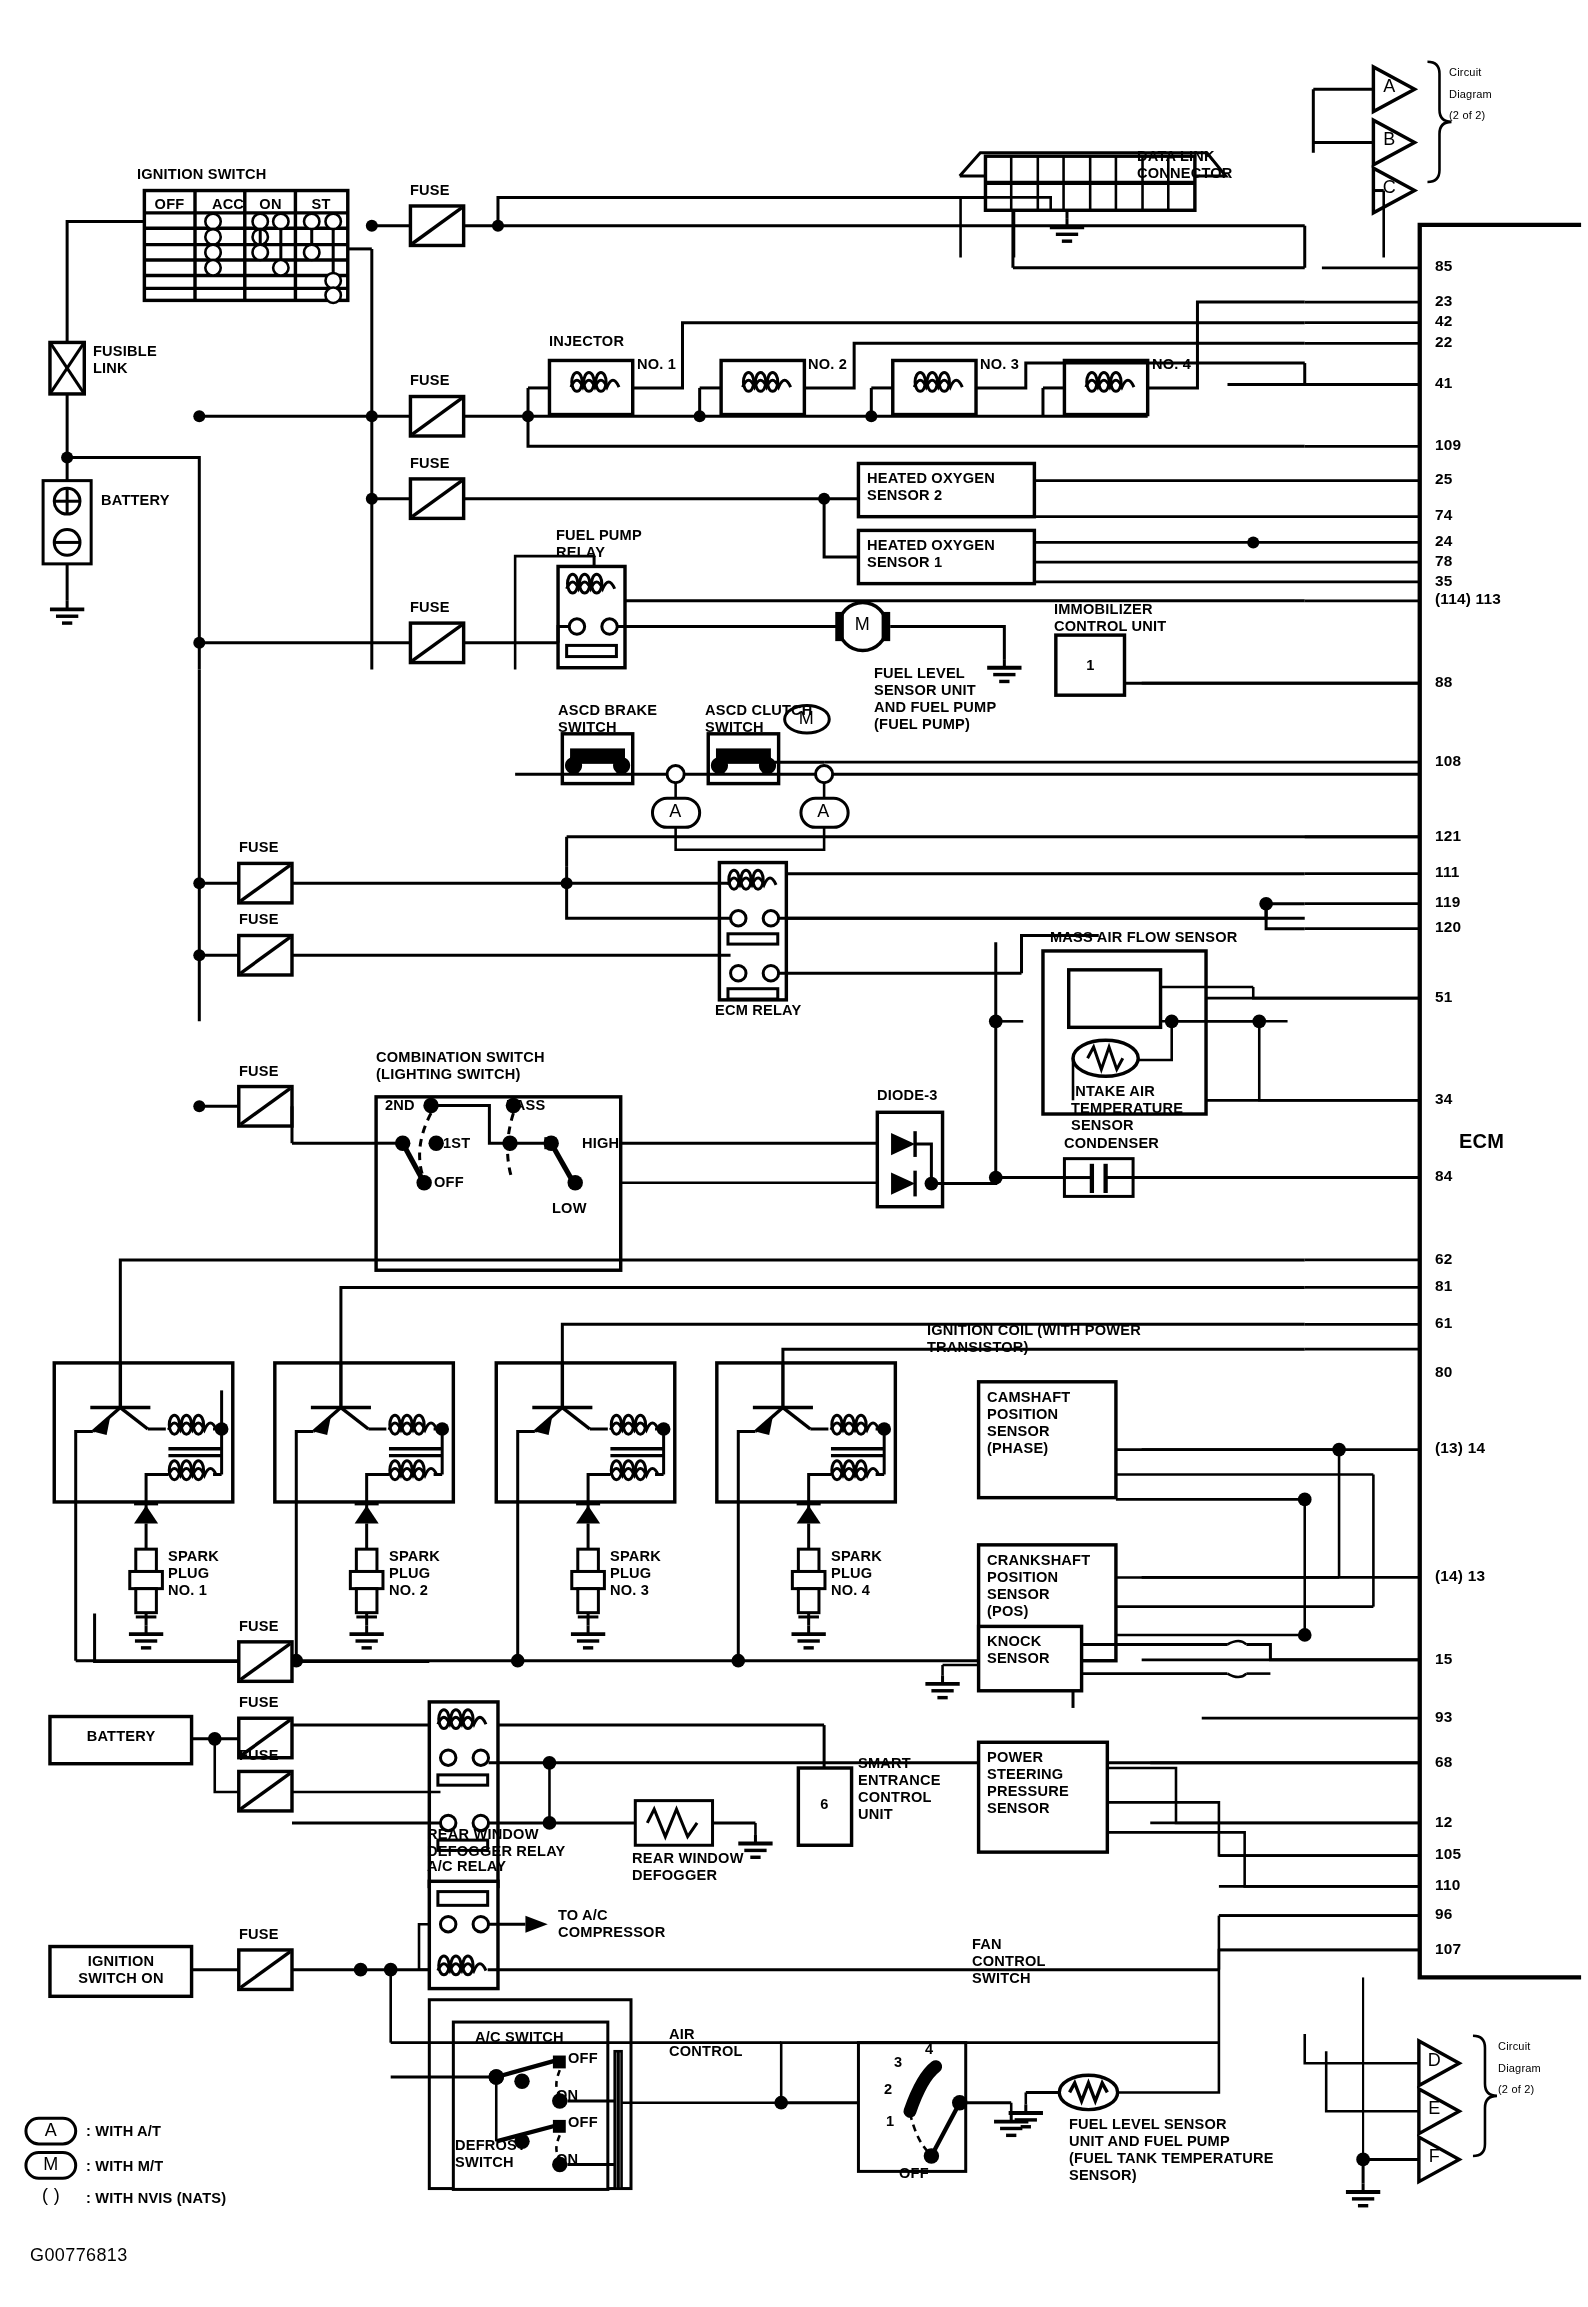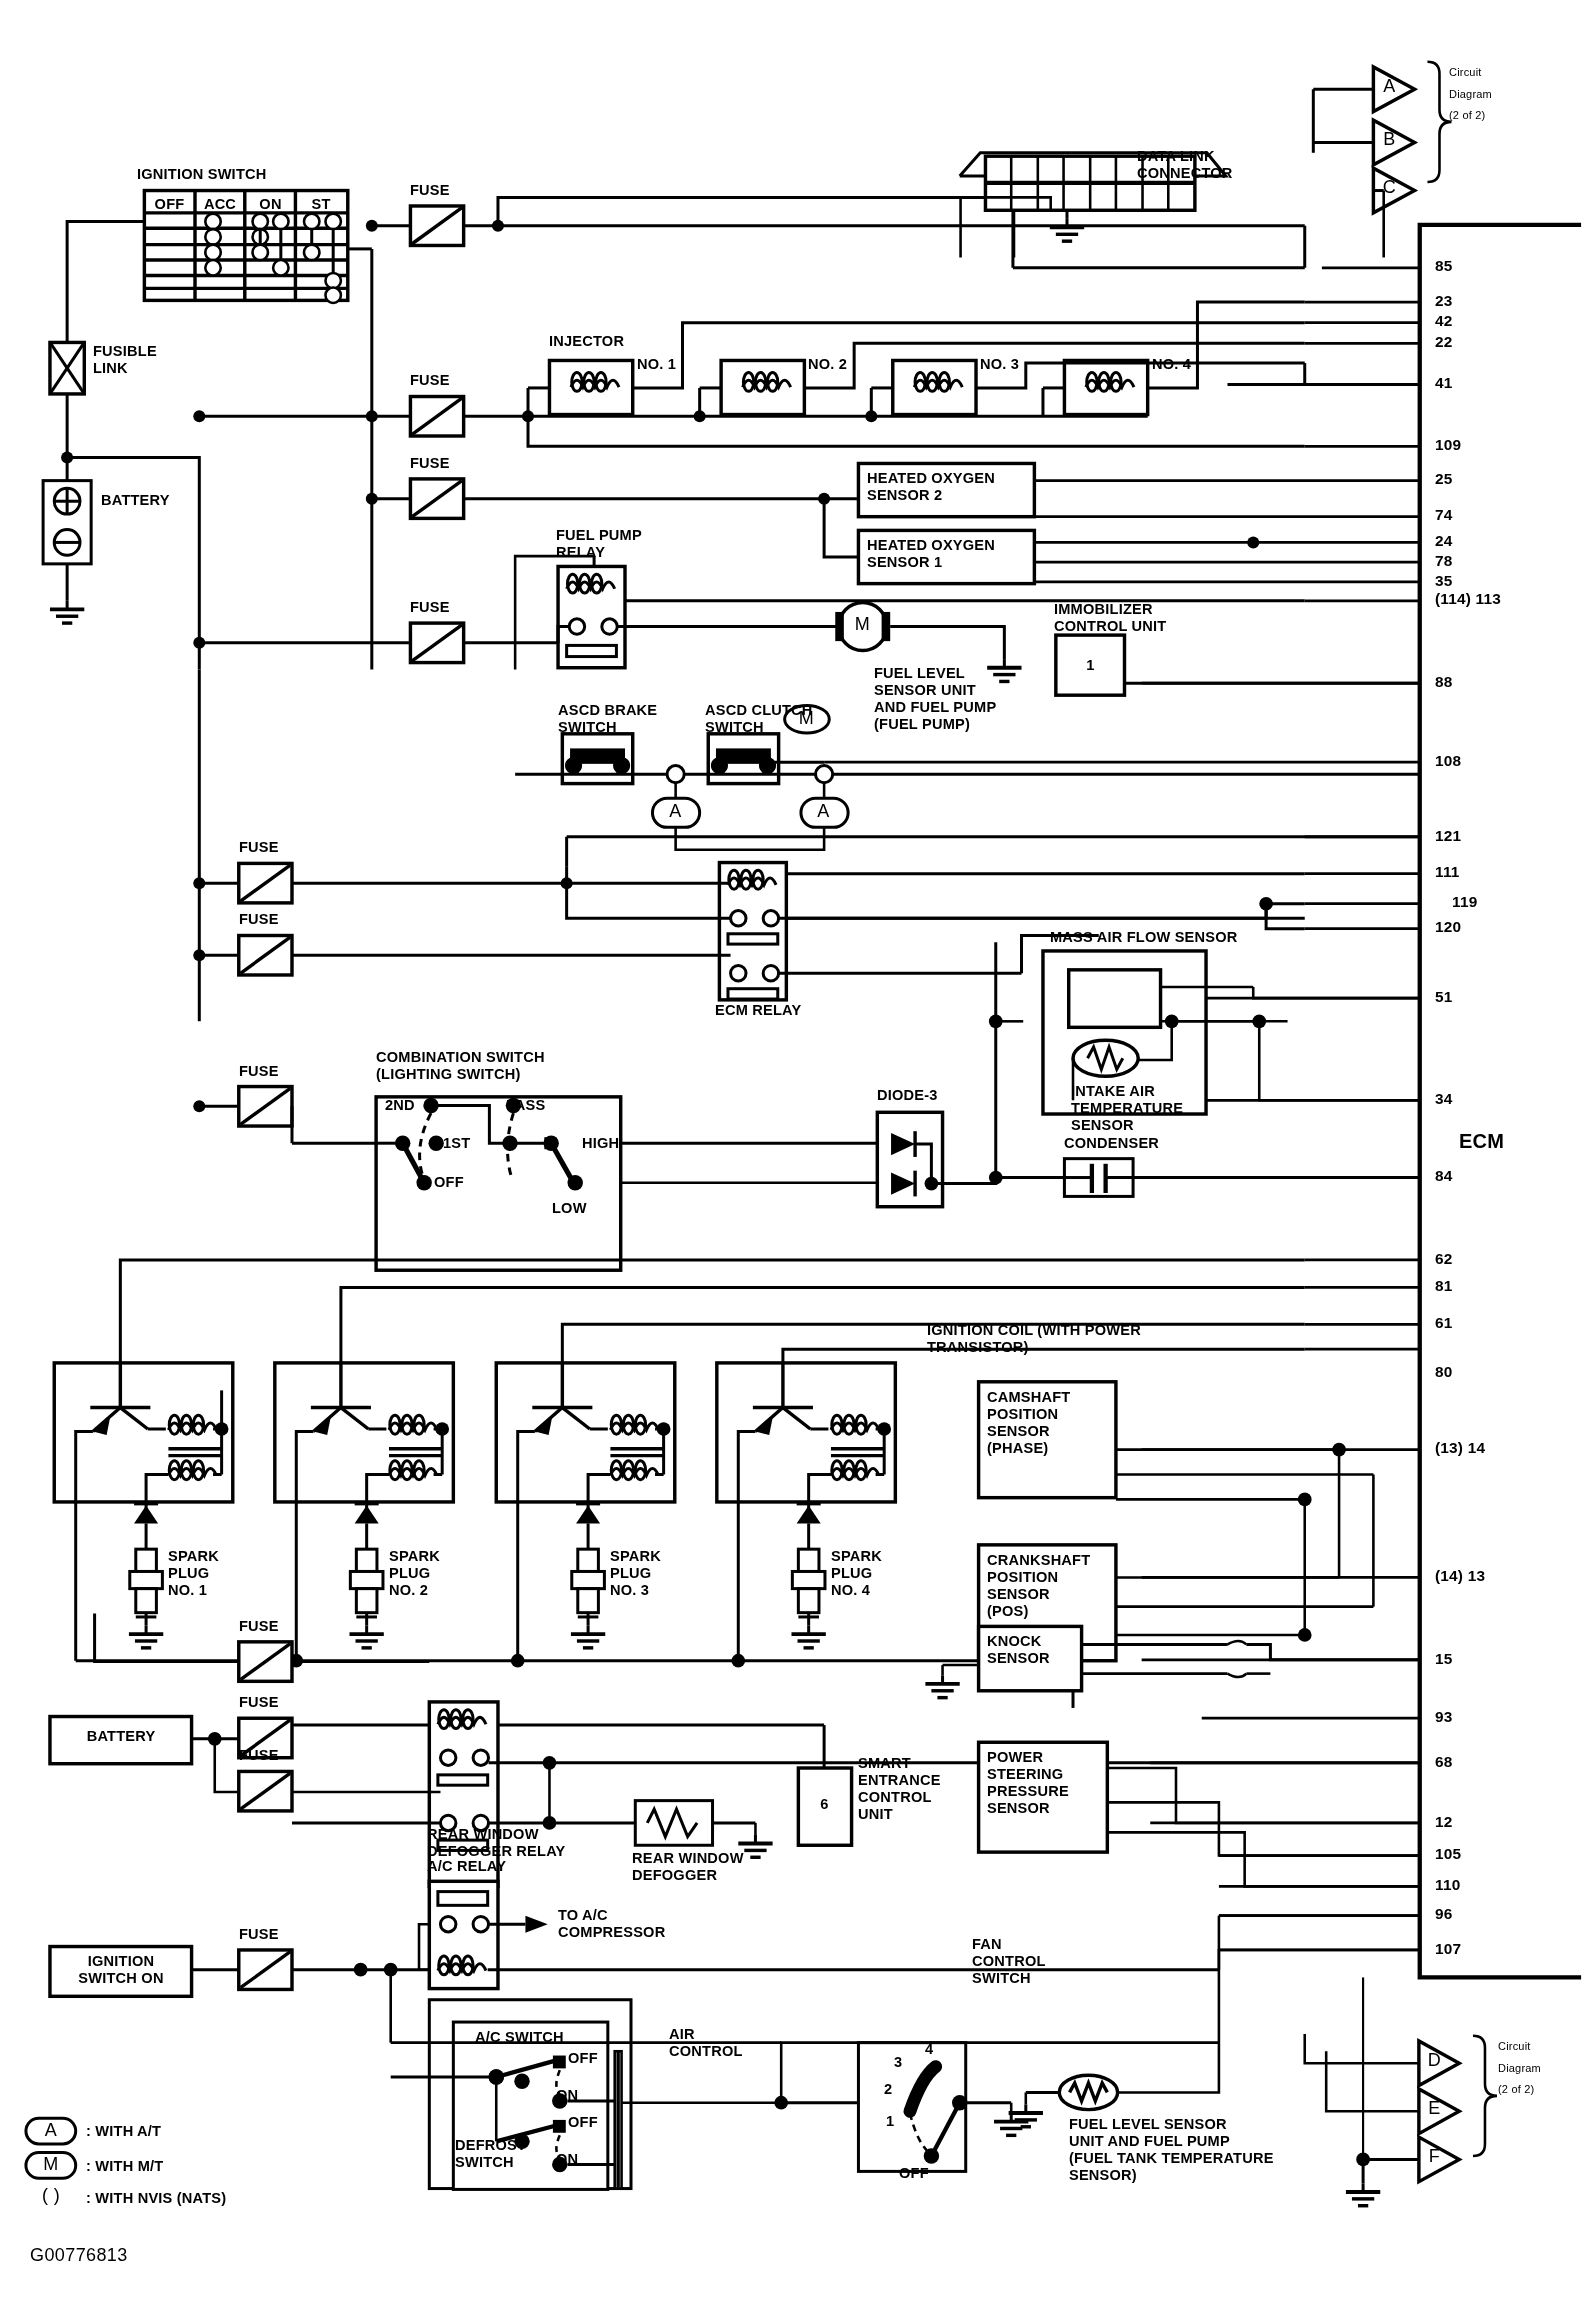--- a/index.html
+++ b/index.html
@@ -667,21 +667,21 @@
   <path d="M1716,2372 q14,0 14,14 v42 q0,14 14,14 q-14,0 -14,14 v42 q0,14 -14,14" fill="none" stroke-width="3"></path>
 
   <rect x="30" y="2468" width="58" height="30" rx="15" fill="#fff" stroke-width="3.5"></rect>
   <rect x="30" y="2508" width="58" height="30" rx="15" fill="#fff" stroke-width="3.5"></rect>
 
   </g>
 </svg>
 
 <div class="lbl" style="left:137px;top:166px;">IGNITION SWITCH</div>
 <div class="lbl ctr" style="left:144px;top:196px;width:51px;">OFF</div>
-<div class="lbl ctr" style="left:195px;top:196px;width:50px;">ACC</div>
+<div class="lbl ctr" style="left:195px;top:196px;width:66px;">ACC</div>
 <div class="lbl ctr" style="left:245px;top:196px;width:51px;">ON</div>
 <div class="lbl ctr" style="left:295px;top:196px;width:52px;">ST</div>
 
 <div class="lbl" style="left:93px;top:343px;">FUSIBLE
 LINK</div>
 <div class="lbl" style="left:101px;top:492px;">BATTERY</div>
 
 <div class="lbl" style="left:410px;top:182px;">FUSE</div>
 <div class="lbl" style="left:410px;top:372px;">FUSE</div>
 <div class="lbl" style="left:410px;top:455px;">FUSE</div>
@@ -869,21 +869,21 @@
       <div class="lbl pin" style="left: 1435px; top: 470px;">25</div>
       <div class="lbl pin" style="left: 1435px; top: 506px;">74</div>
       <div class="lbl pin" style="left: 1435px; top: 532px;">24</div>
       <div class="lbl pin" style="left: 1435px; top: 552px;">78</div>
       <div class="lbl pin" style="left: 1435px; top: 572px;">35</div>
       <div class="lbl pin" style="left: 1435px; top: 590px;">(114) 113</div>
       <div class="lbl pin" style="left: 1435px; top: 673px;">88</div>
       <div class="lbl pin" style="left: 1435px; top: 752px;">108</div>
       <div class="lbl pin" style="left: 1435px; top: 827px;">121</div>
       <div class="lbl pin" style="left: 1435px; top: 863px;">111</div>
-      <div class="lbl pin" style="left: 1435px; top: 893px; margin-left: 17px;">119</div>
+      <div class="lbl pin" style="left: 1435px; top: 893px;">119</div>
       <div class="lbl pin" style="left: 1435px; top: 918px;">120</div>
       <div class="lbl pin" style="left: 1435px; top: 988px;">51</div>
       <div class="lbl pin" style="left: 1435px; top: 1090px;">34</div>
       <div class="lbl pin" style="left: 1435px; top: 1167px;">84</div>
       <div class="lbl pin" style="left: 1435px; top: 1250px;">62</div>
       <div class="lbl pin" style="left: 1435px; top: 1277px;">81</div>
       <div class="lbl pin" style="left: 1435px; top: 1314px;">61</div>
       <div class="lbl pin" style="left: 1435px; top: 1339px; margin-top: 24px;">80</div>
       <div class="lbl pin" style="left: 1435px; top: 1439px;">(13) 14</div>
       <div class="lbl pin" style="left: 1435px; top: 1567px;">(14) 13</div>

